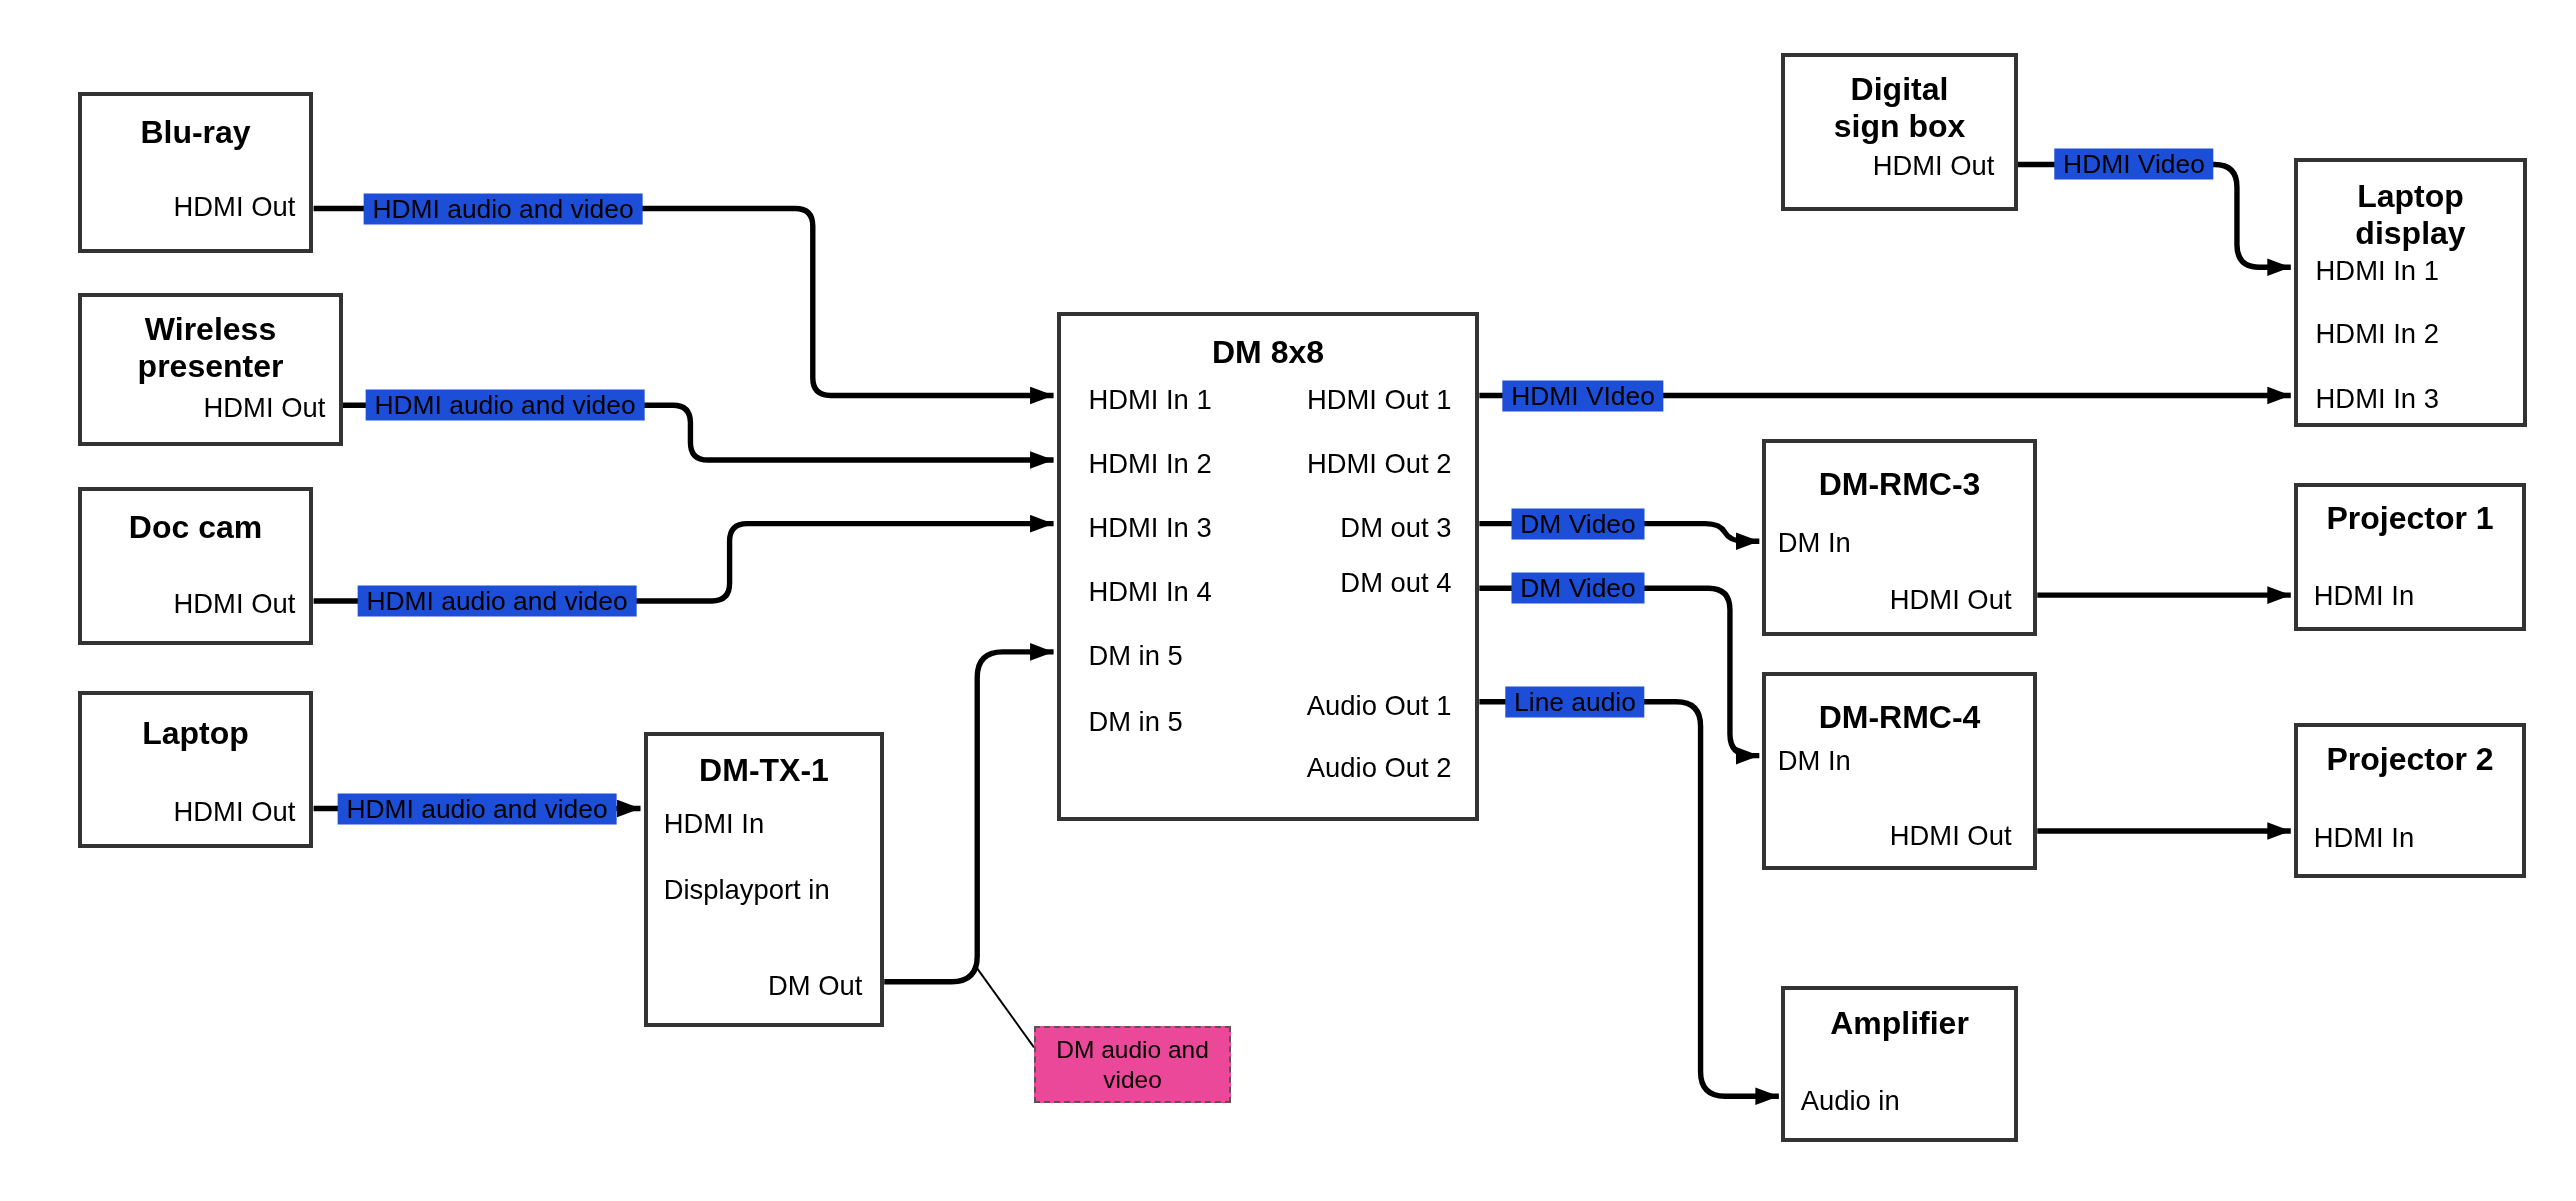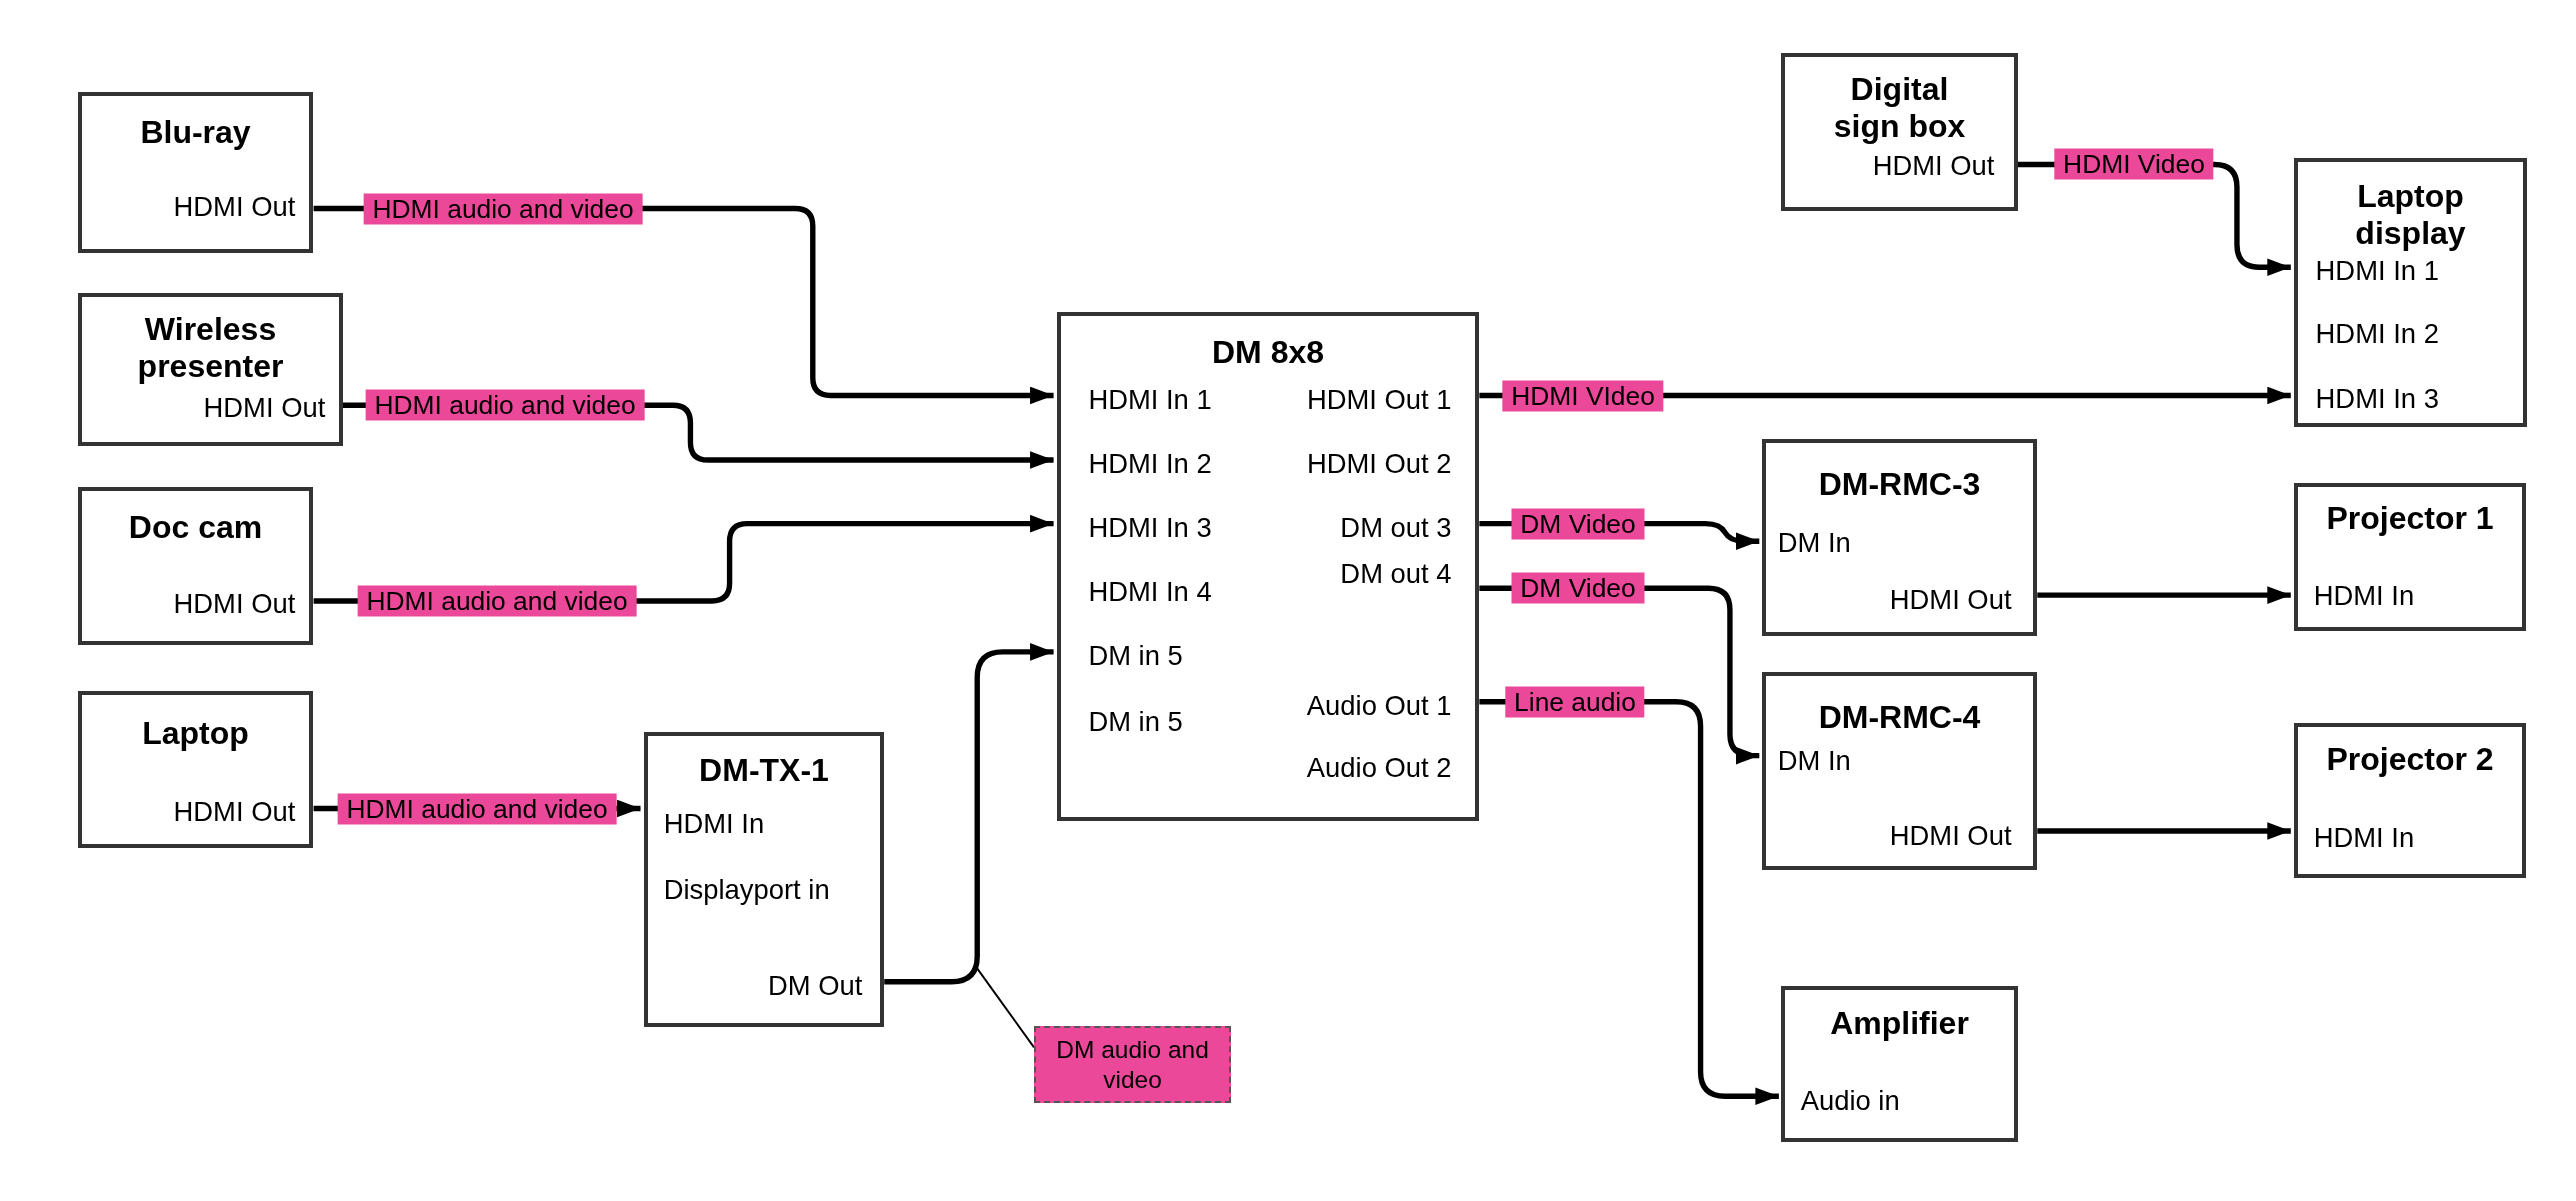--- a/index.html
+++ b/index.html
@@ -28,21 +28,21 @@
   .port{
     position:absolute;
     font-size:27.4px;line-height:33px;
     white-space:nowrap;
   }
   .port.pleft{text-align:left;}
   .port.pright{text-align:right;}
   .clabel{
     position:absolute;
     transform:translate(-50%,-50%);
-    background:#ec4899;
+    background:#1d4ed8;
     padding:0 8.8px;
     font-size:26.4px;line-height:31px;
     white-space:nowrap;
   }
   .callout{
     position:absolute;
     border:2px dashed #555555;
     box-sizing:border-box;
     text-align:center;
     font-size:24.5px;line-height:30px;
@@ -109,21 +109,21 @@
     <div class="title" style="top:17.6px;">DM 8x8</div>
     <div class="port pleft" style="top:67px;left:27.4px;">HDMI In 1</div>
     <div class="port pleft" style="top:131px;left:27.4px;">HDMI In 2</div>
     <div class="port pleft" style="top:195px;left:27.4px;">HDMI In 3</div>
     <div class="port pleft" style="top:259px;left:27.4px;">HDMI In 4</div>
     <div class="port pleft" style="top:323px;left:27.4px;">DM in 5</div>
     <div class="port pleft" style="top:389px;left:27.4px;">DM in 5</div>
     <div class="port pright" style="top:67px;right:23.5px;">HDMI Out 1</div>
     <div class="port pright" style="top:131px;right:23.5px;">HDMI Out 2</div>
     <div class="port pright" style="top:195px;right:23.5px;">DM out 3</div>
-    <div class="port pright" style="top:241px;right:23.5px;text-align:right;">DM out 4</div>
+    <div class="port pright" style="top:250px;right:23.5px;text-align:right;">DM out 4</div>
     <div class="port pright" style="top:373px;right:23.5px;">Audio Out 1</div>
     <div class="port pright" style="top:435px;right:23.5px;">Audio Out 2</div>
   </div>
 
   <div class="node" style="left:1781px;top:53px;width:237px;height:158px;">
     <div class="title" style="top:13.7px;padding:0 29px;">Digital sign box</div>
     <div class="port pright" style="top:92px;right:19.6px;">HDMI Out</div>
   </div>
 
   <div class="node" style="left:2294px;top:158px;width:233px;height:269px;">

